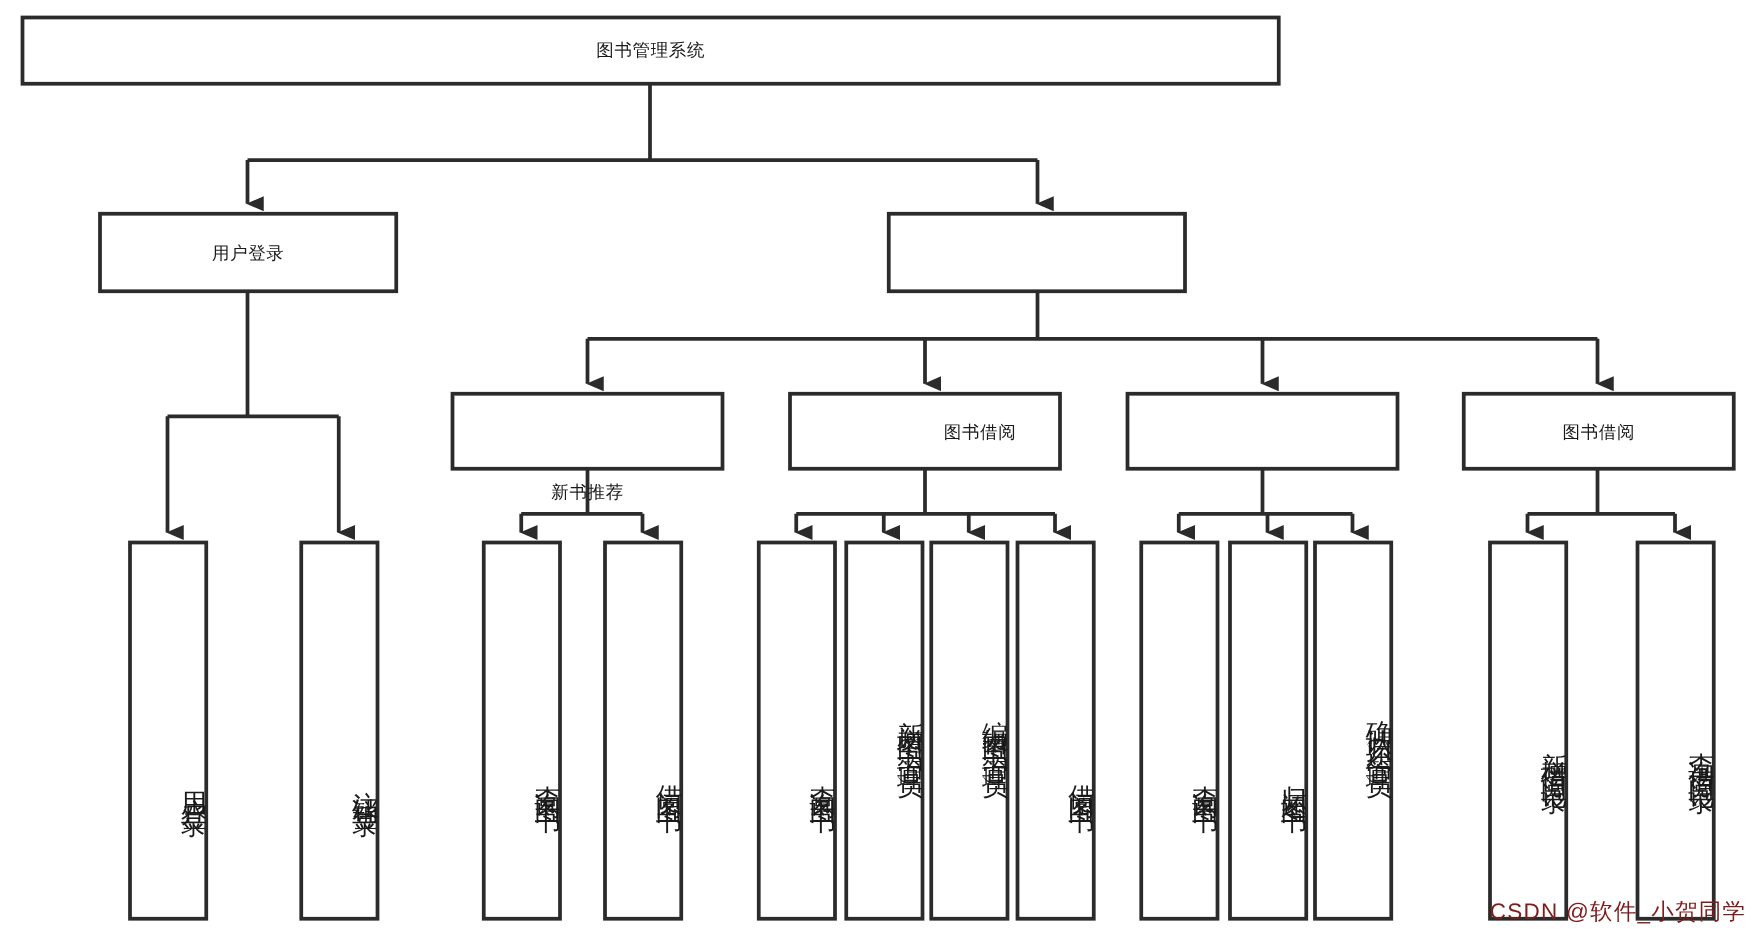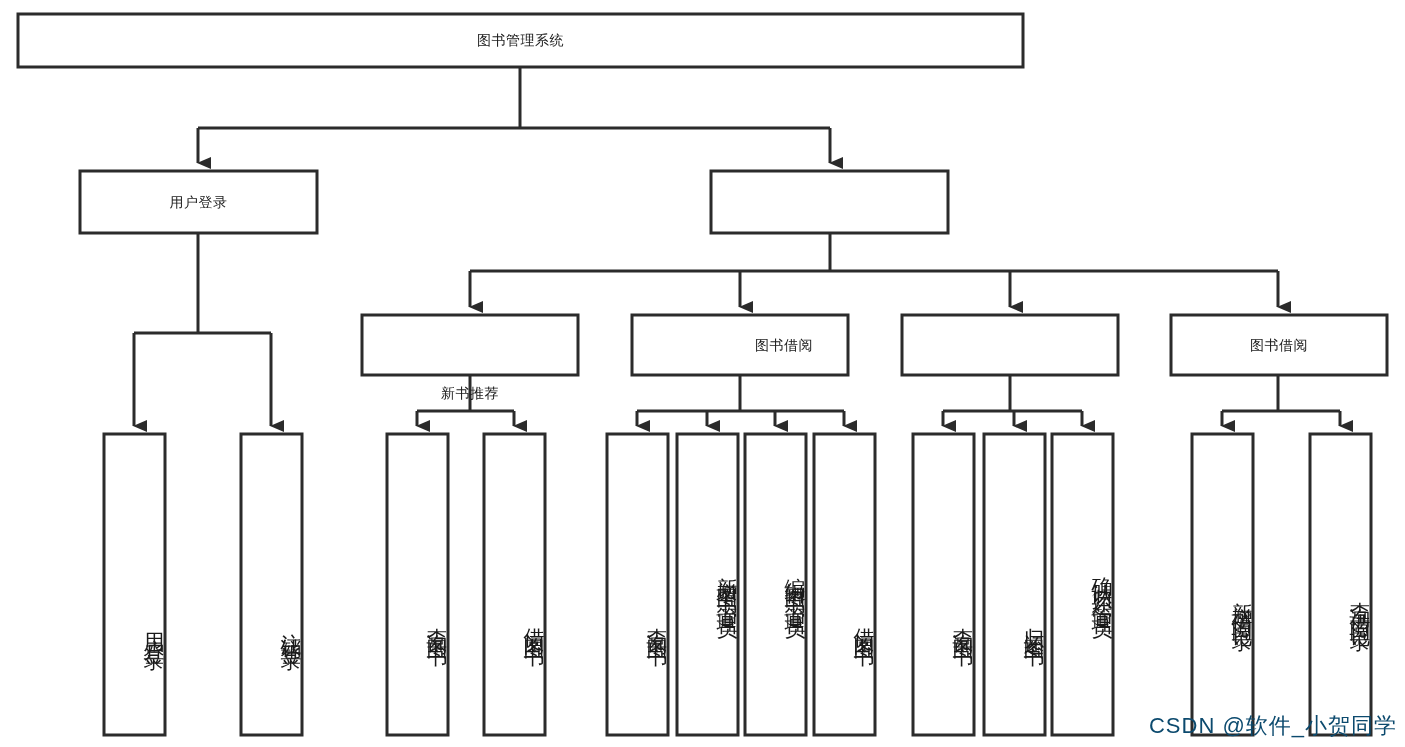--- a/index.html
+++ b/index.html
@@ -66,22 +66,22 @@
     padding-top: 10px;
     box-sizing: border-box;
   }
   .node-label.vertical.tall-pad {
     padding-top: 4px;
   }
   #watermark {
     position: absolute;
     right: 8px;
     bottom: 6px;
-    font-size: 22px;
-    color: #0c4a6e;
+    font-size: 18px;
+    color: #7f1d1d;
     letter-spacing: 1px;
     white-space: nowrap;
     user-select: none;
   }
 </style>
 </head>
 <body>
 
 <div id="diagram-root">
 

